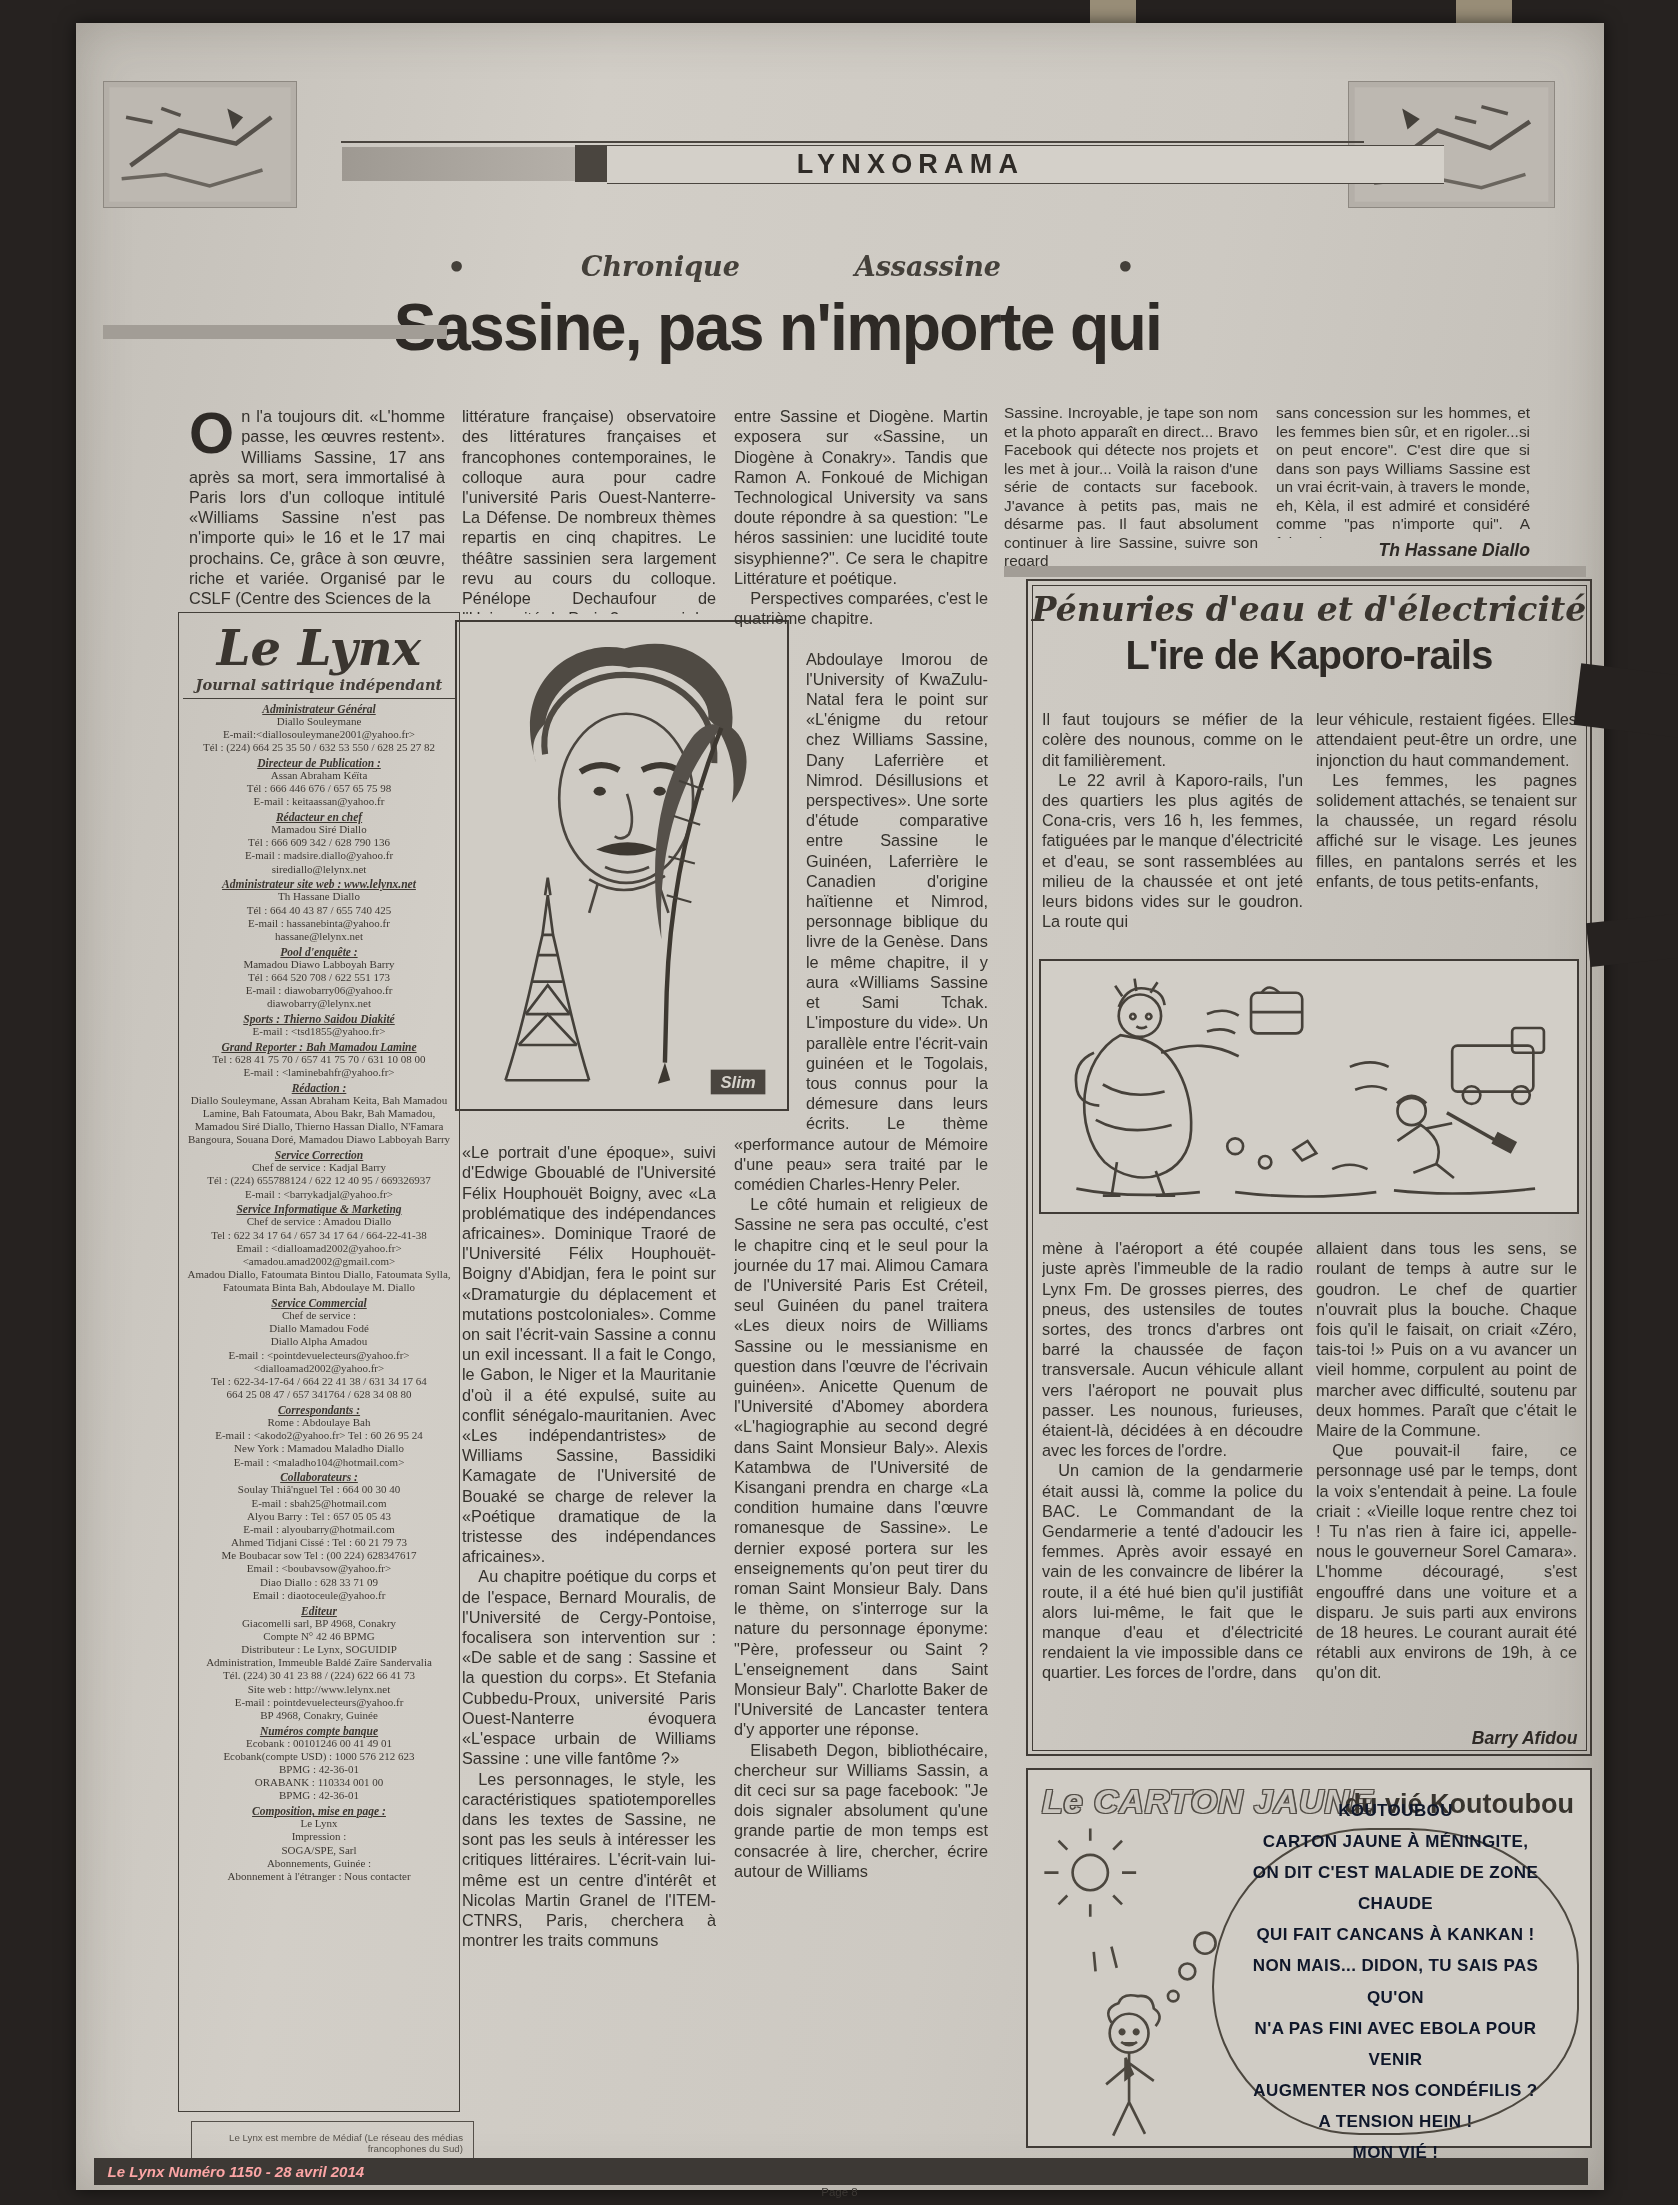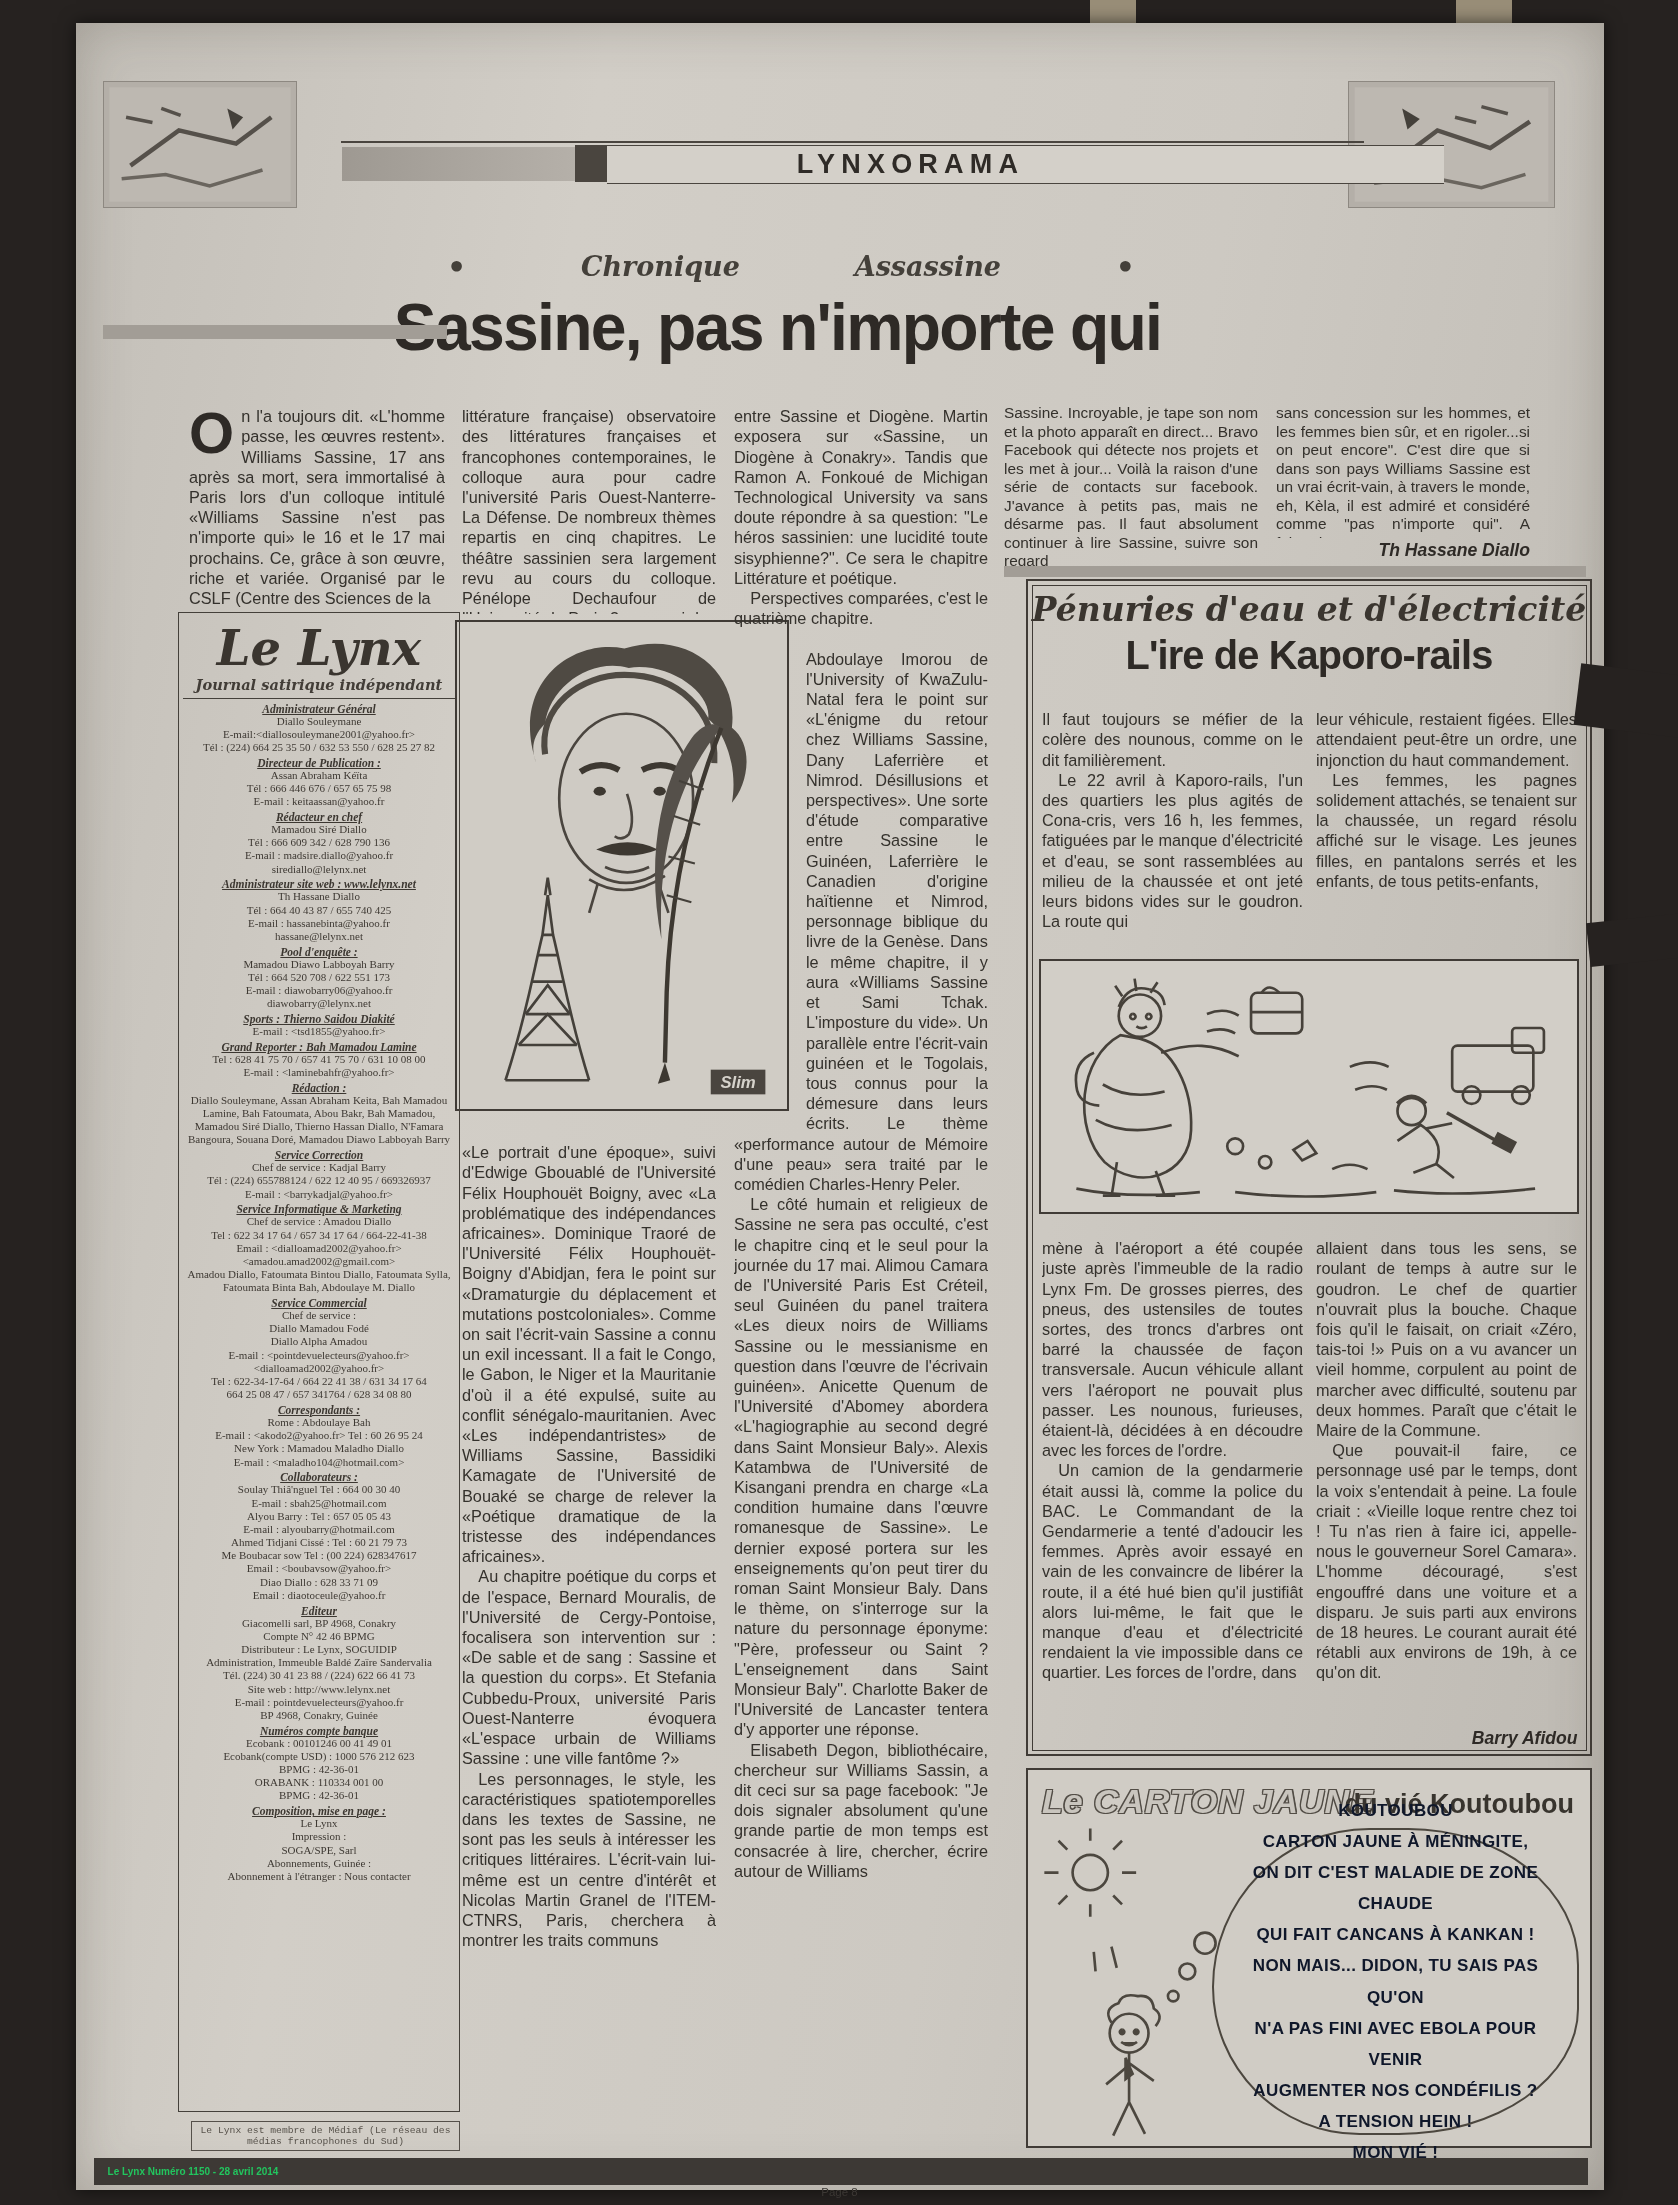--- a/index.html
+++ b/index.html
@@ -38,39 +38,39 @@
   .mh{position:absolute;left:102px;top:589px;width:282px;height:1500px;border:1.8px solid #44403a;
       padding:7px 4px;box-sizing:border-box;text-align:center;overflow:hidden;}
   .mh-title{font-family:"DejaVu Serif",serif;font-weight:bold;font-style:italic;font-size:48px;color:#3a352f;}
   .mh-sub{font-family:"DejaVu Serif",serif;font-style:italic;font-weight:bold;font-size:14.6px;
           border-bottom:1.3px solid #44403a;padding-bottom:5.3px;margin-bottom:3.5px;color:#423d37;}
   .mh-sec{margin-bottom:2.6px;}
   .mh-h{font-family:"Liberation Serif",serif;font-weight:bold;font-style:italic;font-size:11.5px;
         text-decoration:underline;color:#3c3731;}
   .mh-l{font-family:"Liberation Serif",serif;font-size:11px;line-height:1.2;white-space:pre-line;color:#3e3933;}
   .mh-note{position:absolute;left:115px;top:2098px;width:261px;border:0.9px solid #55504a;
-           font-family:Liberation Mono, monospace;font-size:9.7px;text-align:center;color:#57524b;padding:3px;}
+           font-family:Liberation Sans, sans-serif;font-size:9.7px;text-align:right;color:#57524b;padding:10px;}
   
   .kap-kicker{position:absolute;font-family:"DejaVu Serif",serif;font-style:italic;font-weight:bold;
               font-size:33px;text-align:center;color:#3a352f;width:100%;}
   .kap-title{position:absolute;font-weight:bold;font-size:41px;letter-spacing:-0.9px;text-align:center;
              width:100%;color:#2e2a26;transform:scaleX(.97);}
   
   .cj-title{position:absolute;font-style:italic;font-weight:bold;font-size:34px;letter-spacing:0.9px;
             color:#c9c5be;text-shadow:-1.3px -1.3px 0 #524d46,1.3px -1.3px 0 #524d46,-1.3px 1.3px 0 #524d46,1.3px 1.3px 0 #524d46;}
   .cj-sub{position:absolute;font-weight:bold;font-size:27px;color:#38342e;}
   .cj-bubble{position:absolute;border:2.2px solid #4c473f;background:#d0ccc5;
              border-radius:48% 52% 55% 45% / 58% 50% 46% 54%;}
   .cj-lines{position:absolute;inset:16px 12.4px;display:flex;flex-direction:column;justify-content:center;
             text-align:center;font-weight:bold;font-size:17px;line-height:1.83;color:#0f172a;
             white-space:pre-line;letter-spacing:0.4px;}
   
   .footer-strip{position:absolute;left:17.6px;top:2135px;width:1494px;height:26.5px;background:#3d3935;
                 display:flex;align-items:center;}
-  .footer-issue{font-weight:bold;font-size:10px;color:#22c55e;padding-left:14px;}
+  .footer-issue{font-style:italic;font-weight:bold;font-size:15px;color:#fca5a5;padding-left:14px;}
   .page-num{position:absolute;left:706px;top:2163px;width:115px;text-align:center;font-size:11.5px;color:#3c3834;}
   svg{display:block;}
 </style>
 </head>
 <body>
 
 <div class="tape" style="left:1090px;top:0;width:46px;height:35px;"></div>
 <div class="tape" style="left:1456px;top:0;width:56px;height:26.5px;"></div>
 
 <div class="paper">

